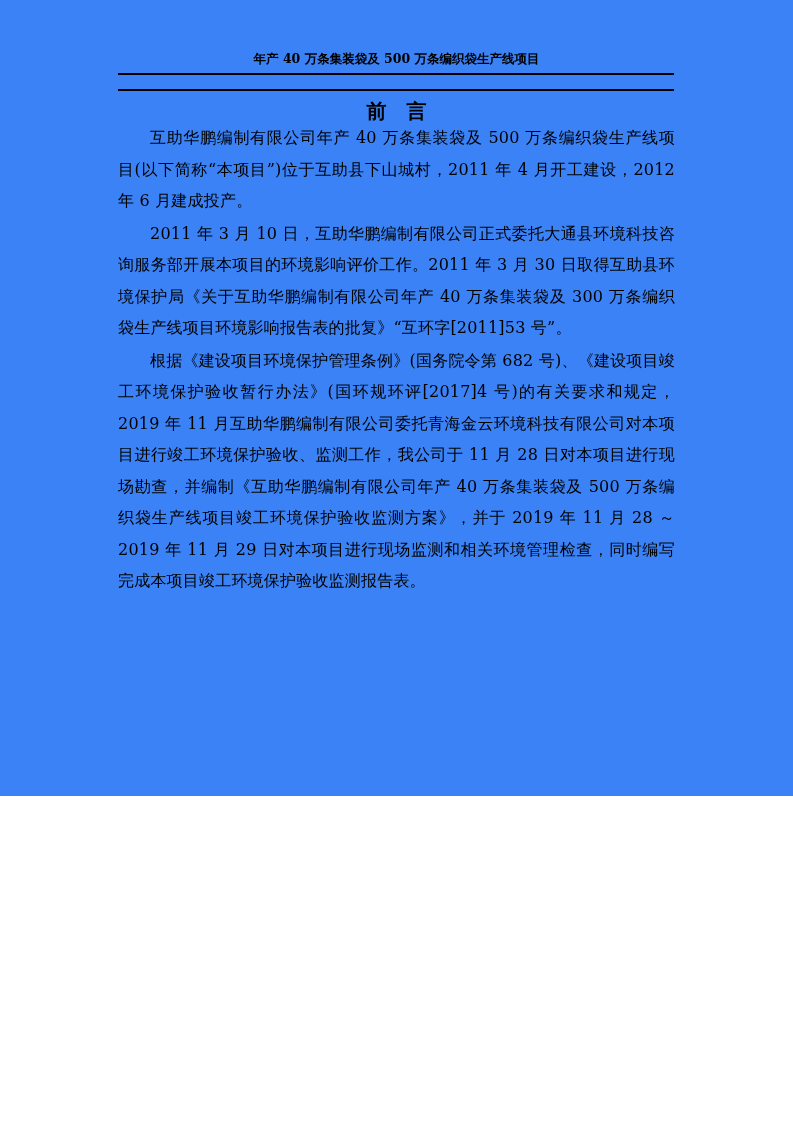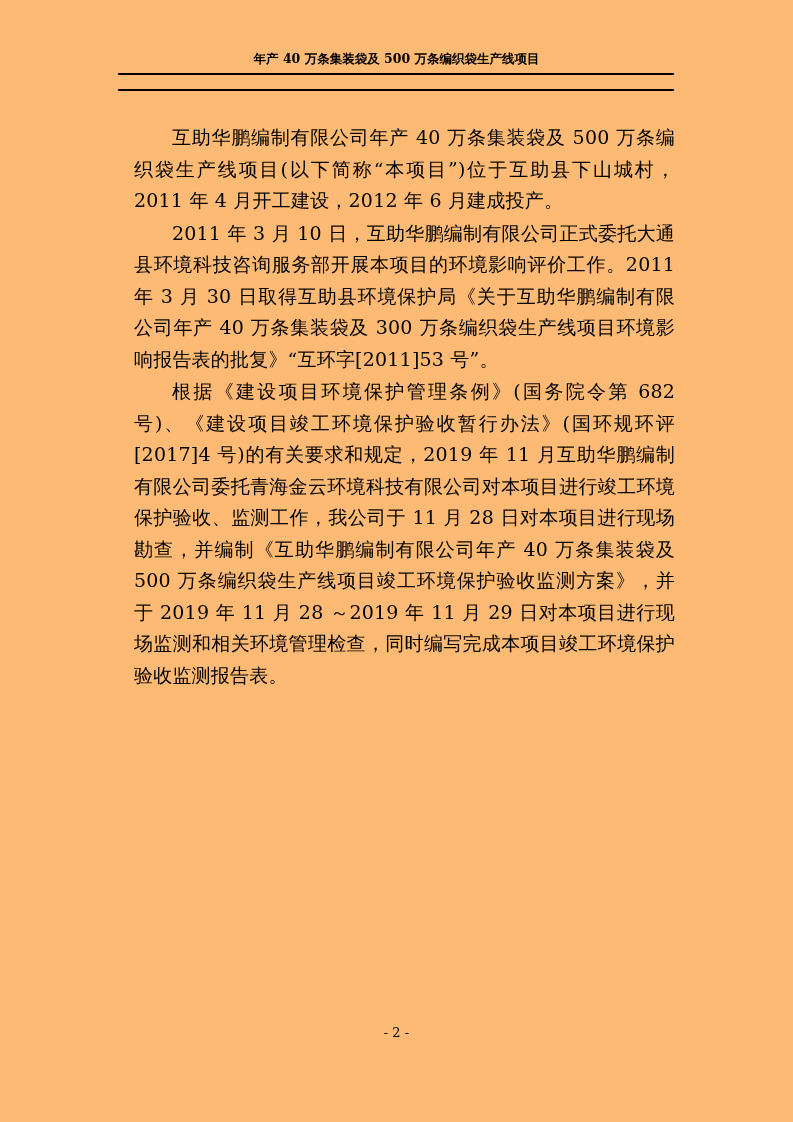--- a/index.html
+++ b/index.html
@@ -3,22 +3,22 @@
 <meta charset="utf-8">
 <style>
   html, body {
     margin: 0;
     padding: 0;
     background: #ffffff;
   }
   .page {
     position: relative;
     width: 793px;
-    height: 1122px;
-    background: #fdba74;
+    height: 796px;
+    background: #3b82f6;
     color: #000000;
     font-family: "DejaVu Serif", "Liberation Serif", serif;
     overflow: hidden;
   }
   .header-title {
     position: absolute;
     top: 50px;
     left: 118px;
     width: 557px;
     text-align: center;
@@ -54,22 +54,22 @@
     font-weight: bold;
     line-height: 28px;
   }
   .body-text {
     position: absolute;
     top: 122px;
     left: 118px;
     width: 557px;
   }
   .body-text p {
-    margin: 0 0 1px 16px;
-    font-size: 19px;
+    margin: 0 0 1px 0;
+    font-size: 16px;
     line-height: 31.5px;
     text-align: justify;
     text-indent: 2em;
     letter-spacing: 0.2px;
   }
   .page-footer {
     position: absolute;
     top: 1024px;
     left: 0;
     width: 793px;
@@ -82,20 +82,21 @@
 <body>
 
 <div class="page">
 
   <div class="header-title">年产 40 万条集装袋及 500 万条编织袋生产线项目</div>
 
   <div class="header-rule-top"></div>
 
   <div class="header-rule-bottom"></div>
 
+  <h1 class="doc-title">前　言</h1>
 
   <div class="body-text">
     <p>互助华鹏编制有限公司年产 40 万条集装袋及 500 万条编织袋生产线项目(以下简称“本项目”)位于互助县下山城村，2011 年 4 月开工建设，2012 年 6 月建成投产。</p>
     <p>2011 年 3 月 10 日，互助华鹏编制有限公司正式委托大通县环境科技咨询服务部开展本项目的环境影响评价工作。2011 年 3 月 30 日取得互助县环境保护局《关于互助华鹏编制有限公司年产 40 万条集装袋及 300 万条编织袋生产线项目环境影响报告表的批复》“互环字[2011]53 号”。</p>
     <p>根据《建设项目环境保护管理条例》(国务院令第 682 号)、《建设项目竣工环境保护验收暂行办法》(国环规环评[2017]4 号)的有关要求和规定，2019 年 11 月互助华鹏编制有限公司委托青海金云环境科技有限公司对本项目进行竣工环境保护验收、监测工作，我公司于 11 月 28 日对本项目进行现场勘查，并编制《互助华鹏编制有限公司年产 40 万条集装袋及 500 万条编织袋生产线项目竣工环境保护验收监测方案》，并于 2019 年 11 月 28 ～2019 年 11 月 29 日对本项目进行现场监测和相关环境管理检查，同时编写完成本项目竣工环境保护验收监测报告表。</p>
   </div>
 
   <div class="page-footer">
     <span>- 2 -</span>
   </div>

